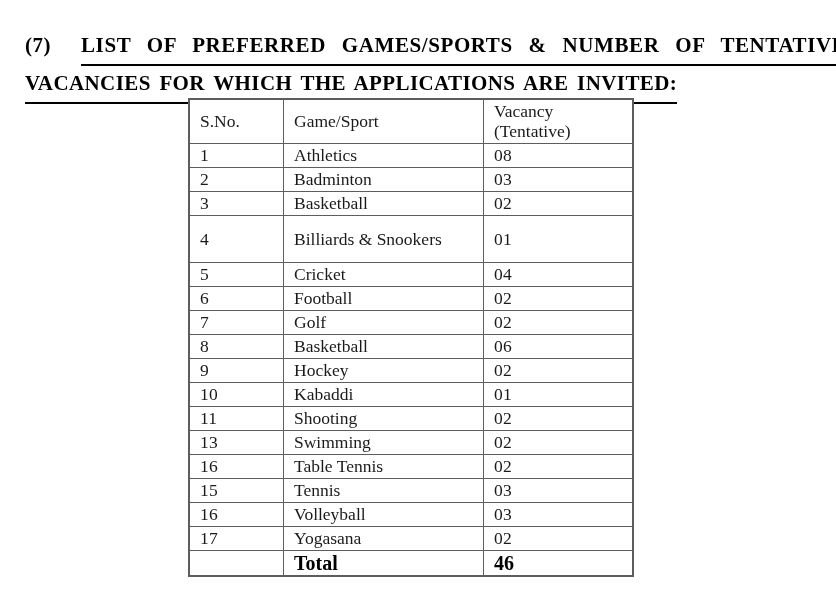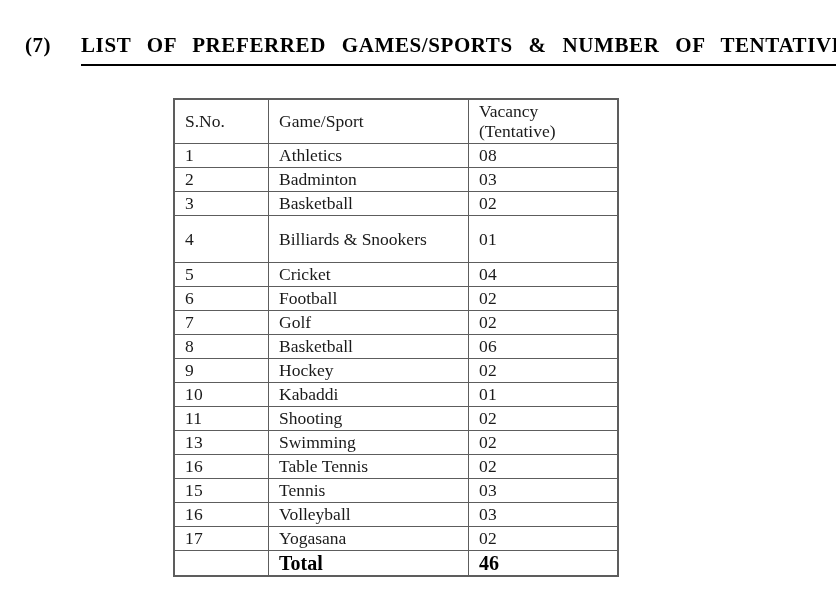--- a/index.html
+++ b/index.html
@@ -49,21 +49,21 @@
     letter-spacing: 0.6px;
   }
   .line2 .heading-underlined {
     word-spacing: 3px;
     letter-spacing: 0.4px;
   }
 
   
   .table-wrap {
     position: absolute;
-    left: 174px;
+    left: 189px;
     top: 99px;
     border-radius: 15px;
   }
   table.vacancy-table {
     border-collapse: collapse;
     table-layout: fixed;
     width: 443px;
     background: #ffffff;
   }
   table.vacancy-table td,
@@ -103,20 +103,23 @@
   tbody tr.total-row td.empty-cell { font-weight: normal; }
 
   .cell-num { letter-spacing: 0.2px; }
 </style>
 </head>
 <body>
 
 <div class="heading">
   <span class="heading-line line1">
     <span class="heading-number">(7)</span><span class="heading-underlined">LIST OF PREFERRED GAMES/SPORTS &amp; NUMBER OF TENTATIVE</span>
+  </span>
+  <span class="heading-line line2">
+    <span class="heading-underlined">VACANCIES FOR WHICH THE APPLICATIONS ARE INVITED:</span>
   </span>
 </div>
 
 <div class="table-wrap">
   <table class="vacancy-table">
     <colgroup>
       <col class="c-sno">
       <col class="c-game">
       <col class="c-vac">
     </colgroup>

